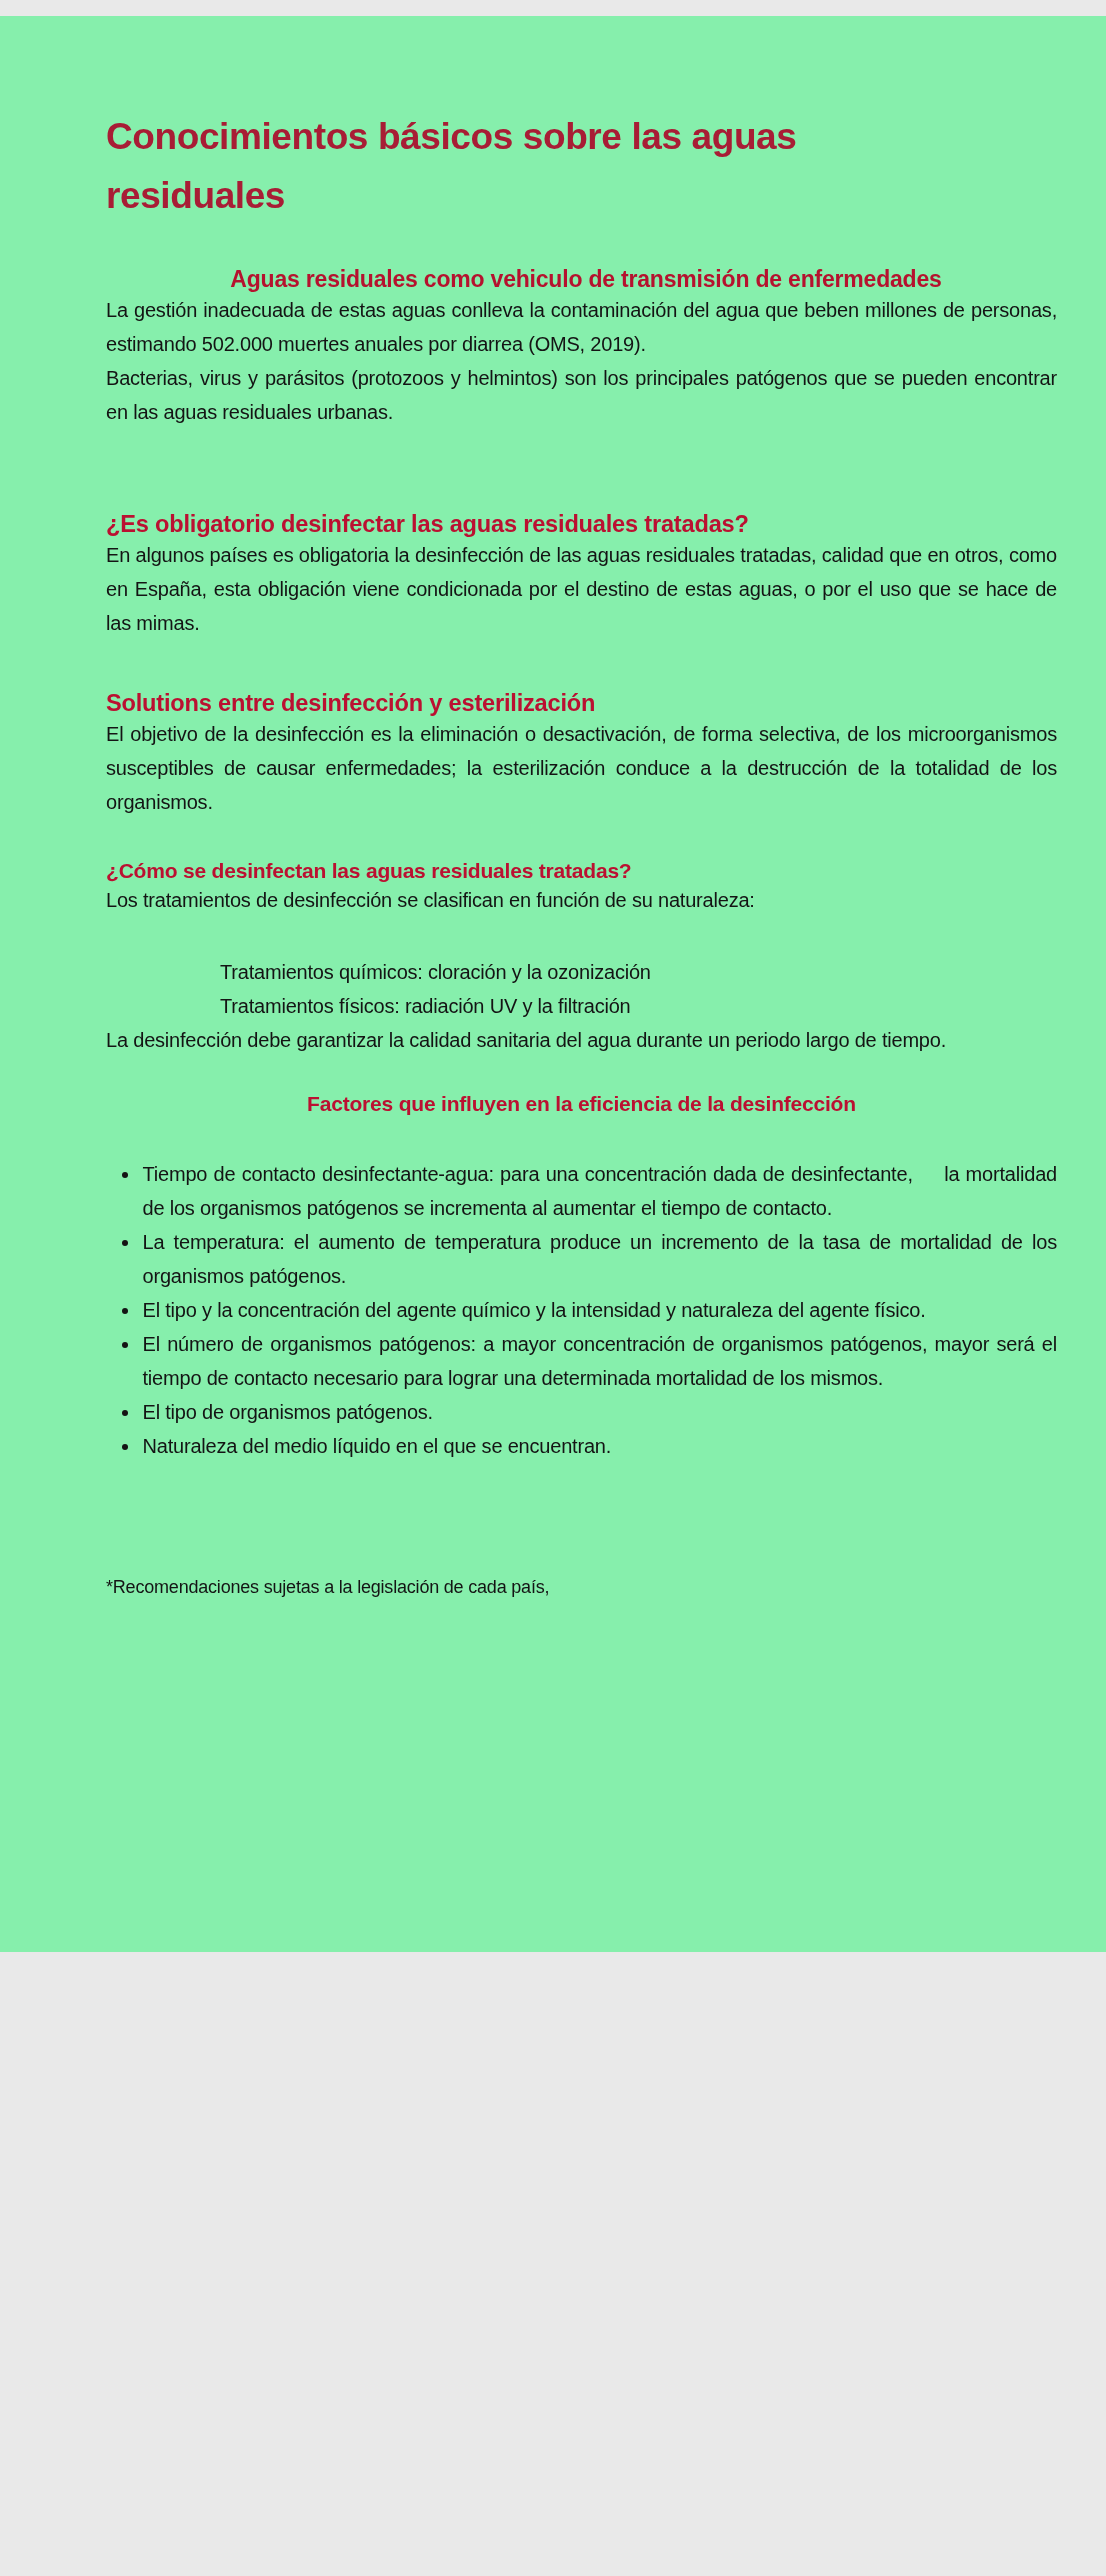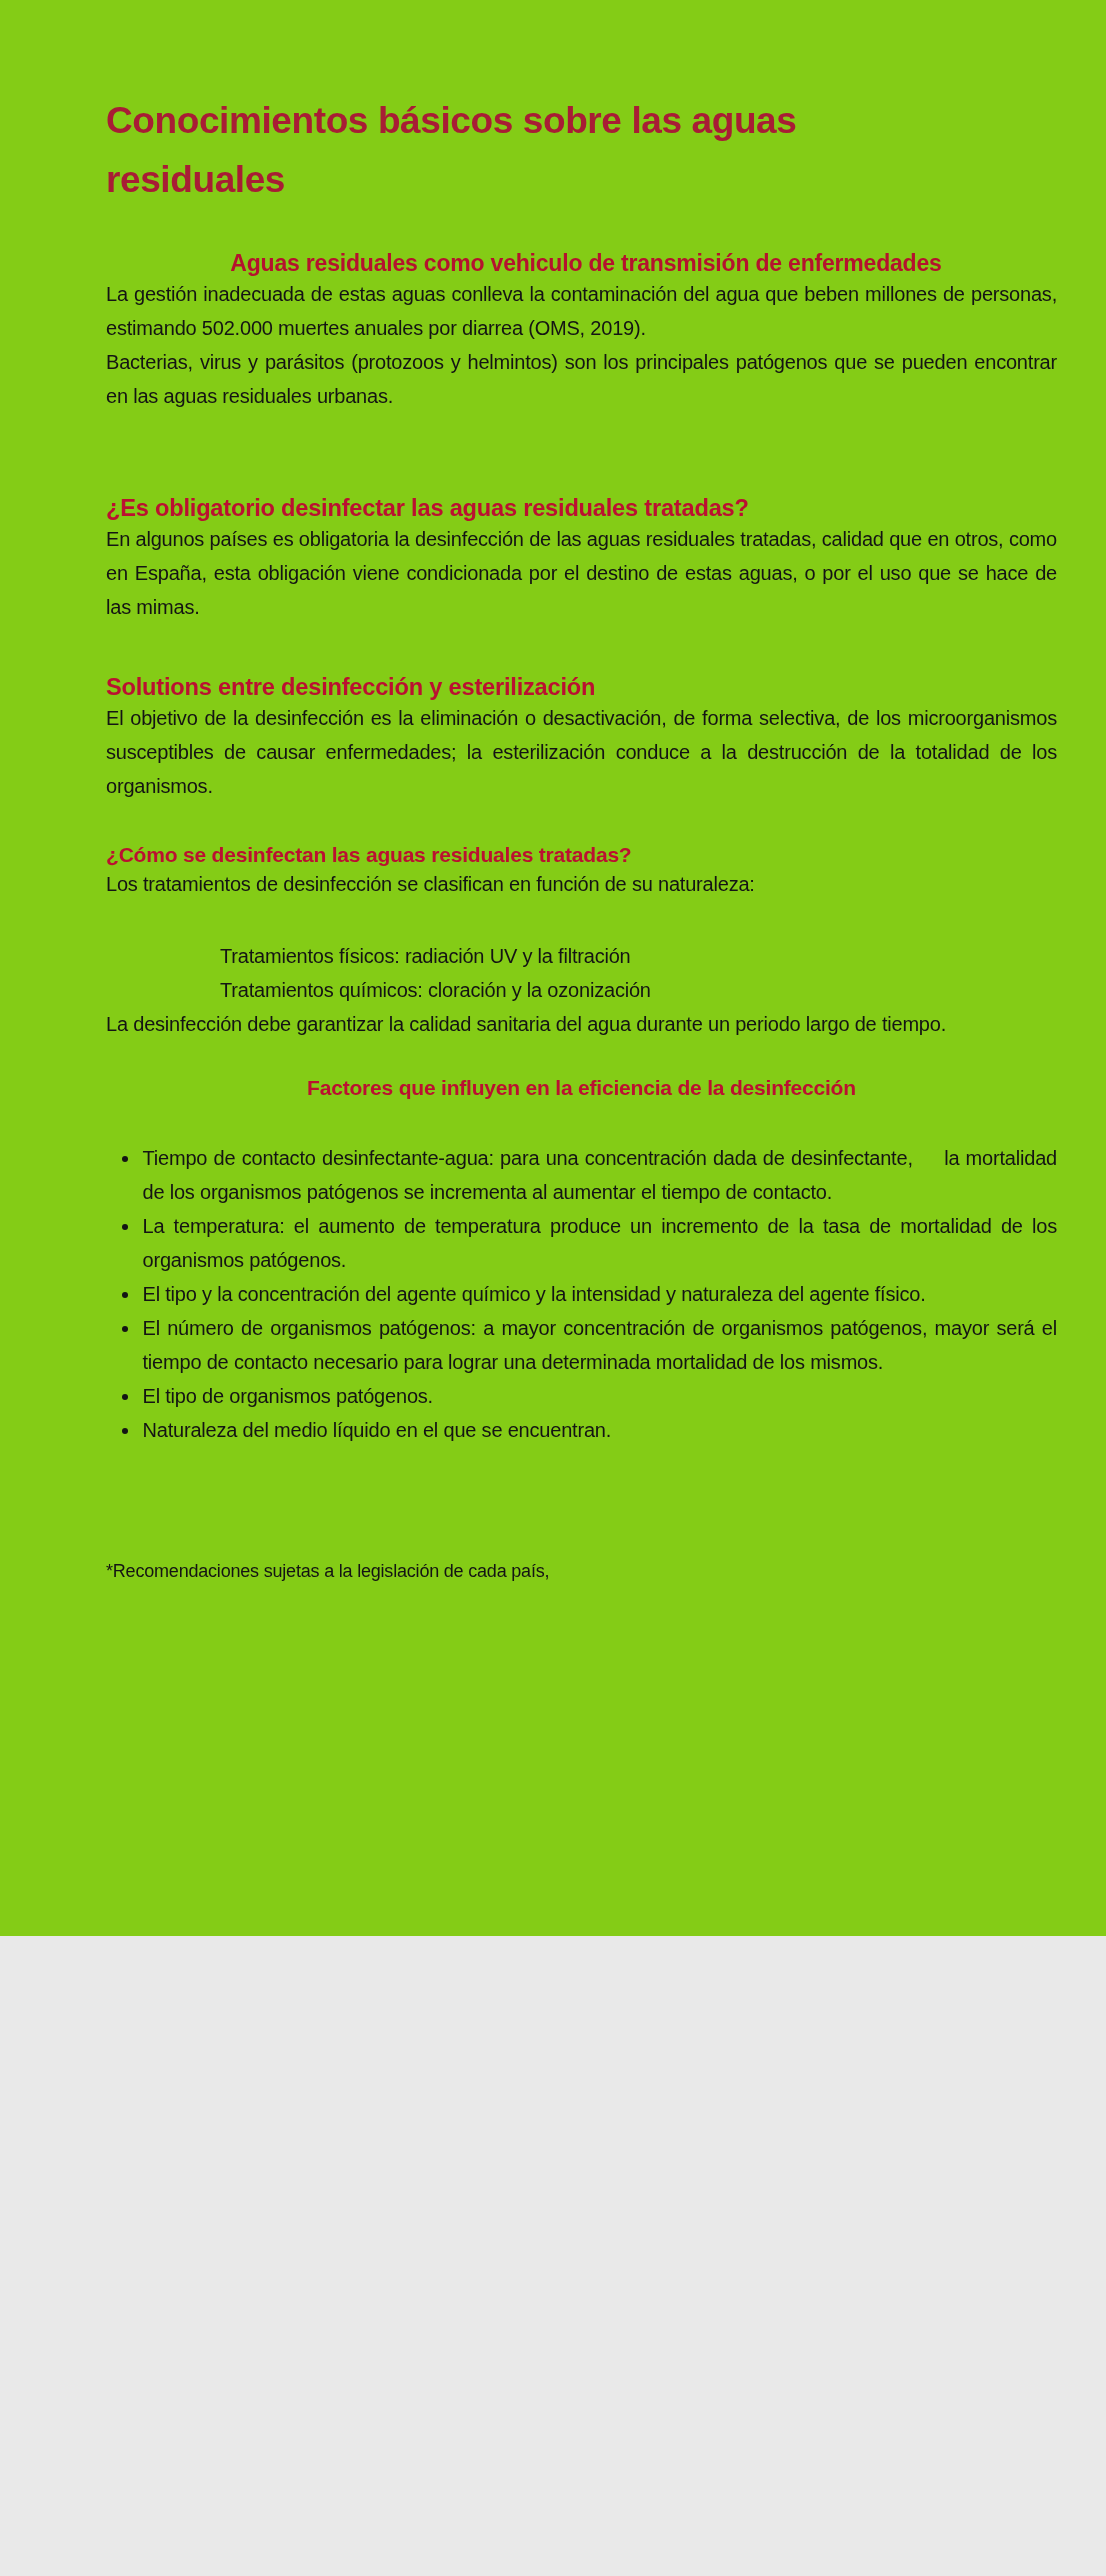--- a/index.html
+++ b/index.html
@@ -1,18 +1,18 @@
 <!DOCTYPE html>
 <html style="font-size:12px"><head>
 <meta charset="utf-8">
 <style>
   html,body { margin:0; padding:0; background:#e9e9e9; }
   .page {
-    position:relative; width:1107px; height:1936px; margin:0 auto;
-    background:#84cc16; overflow:hidden;
+    position:relative; width:1107px; height:1936px; margin:16px auto;
+    background:#86efac; overflow:hidden;
     font-family:"Liberation Sans","DejaVu Sans",sans-serif;
   }
   .content { position:absolute; left:106px; top:0; width:951px; }
 
   .title {
     margin:91px 0 0 0; width:829px;
     font-size:37px; line-height:59px; font-weight:bold;
     color:#a81d35; letter-spacing:-0.4px;
   }
   .subtitle {
@@ -106,22 +106,22 @@
     <h3 class="h-section mt-h1">¿Es obligatorio desinfectar las aguas residuales tratadas?</h3>
     <p class="body mt-p4">En algunos países es obligatoria la desinfección de las aguas residuales tratadas, calidad que en otros, como en España, esta obligación viene condicionada por el destino de estas aguas, o por el uso que se hace de las mimas.</p>
 
     <h3 class="h-section mt-h2">Solutions entre desinfección y esterilización</h3>
     <p class="body mt-p5">El objetivo de la desinfección es la eliminación o desactivación, de forma selectiva, de los microorganismos susceptibles de causar enfermedades; la esterilización conduce a la destrucción de la totalidad de los organismos.</p>
 
     <h4 class="h-sub mt-h3">¿Cómo se desinfectan las aguas residuales tratadas?</h4>
     <p class="body mt-p6">Los tratamientos de desinfección se clasifican en función de su naturaleza:</p>
 
     <div class="treatments">
+      <p>Tratamientos químicos: cloración y la ozonización</p>
       <p>Tratamientos físicos: radiación UV y la filtración</p>
-      <p>Tratamientos químicos: cloración y la ozonización</p>
     </div>
 
     <p class="body mt-p7">La desinfección debe garantizar la calidad sanitaria del agua durante un periodo largo de tiempo.</p>
 
     <h4 class="h-sub mt-h4">Factores que influyen en la eficiencia de la desinfección</h4>
 
     <ul class="factors">
       <li>Tiempo de contacto desinfectante-agua: para una concentración dada de desinfectante,&nbsp;&nbsp;&nbsp;&nbsp; la mortalidad de los organismos patógenos se incrementa al aumentar el tiempo de contacto.</li>
       <li>La temperatura: el aumento de temperatura produce un incremento de la tasa de mortalidad de los organismos patógenos.</li>
       <li>El tipo y la concentración del agente químico y la intensidad y naturaleza del agente físico.</li>

